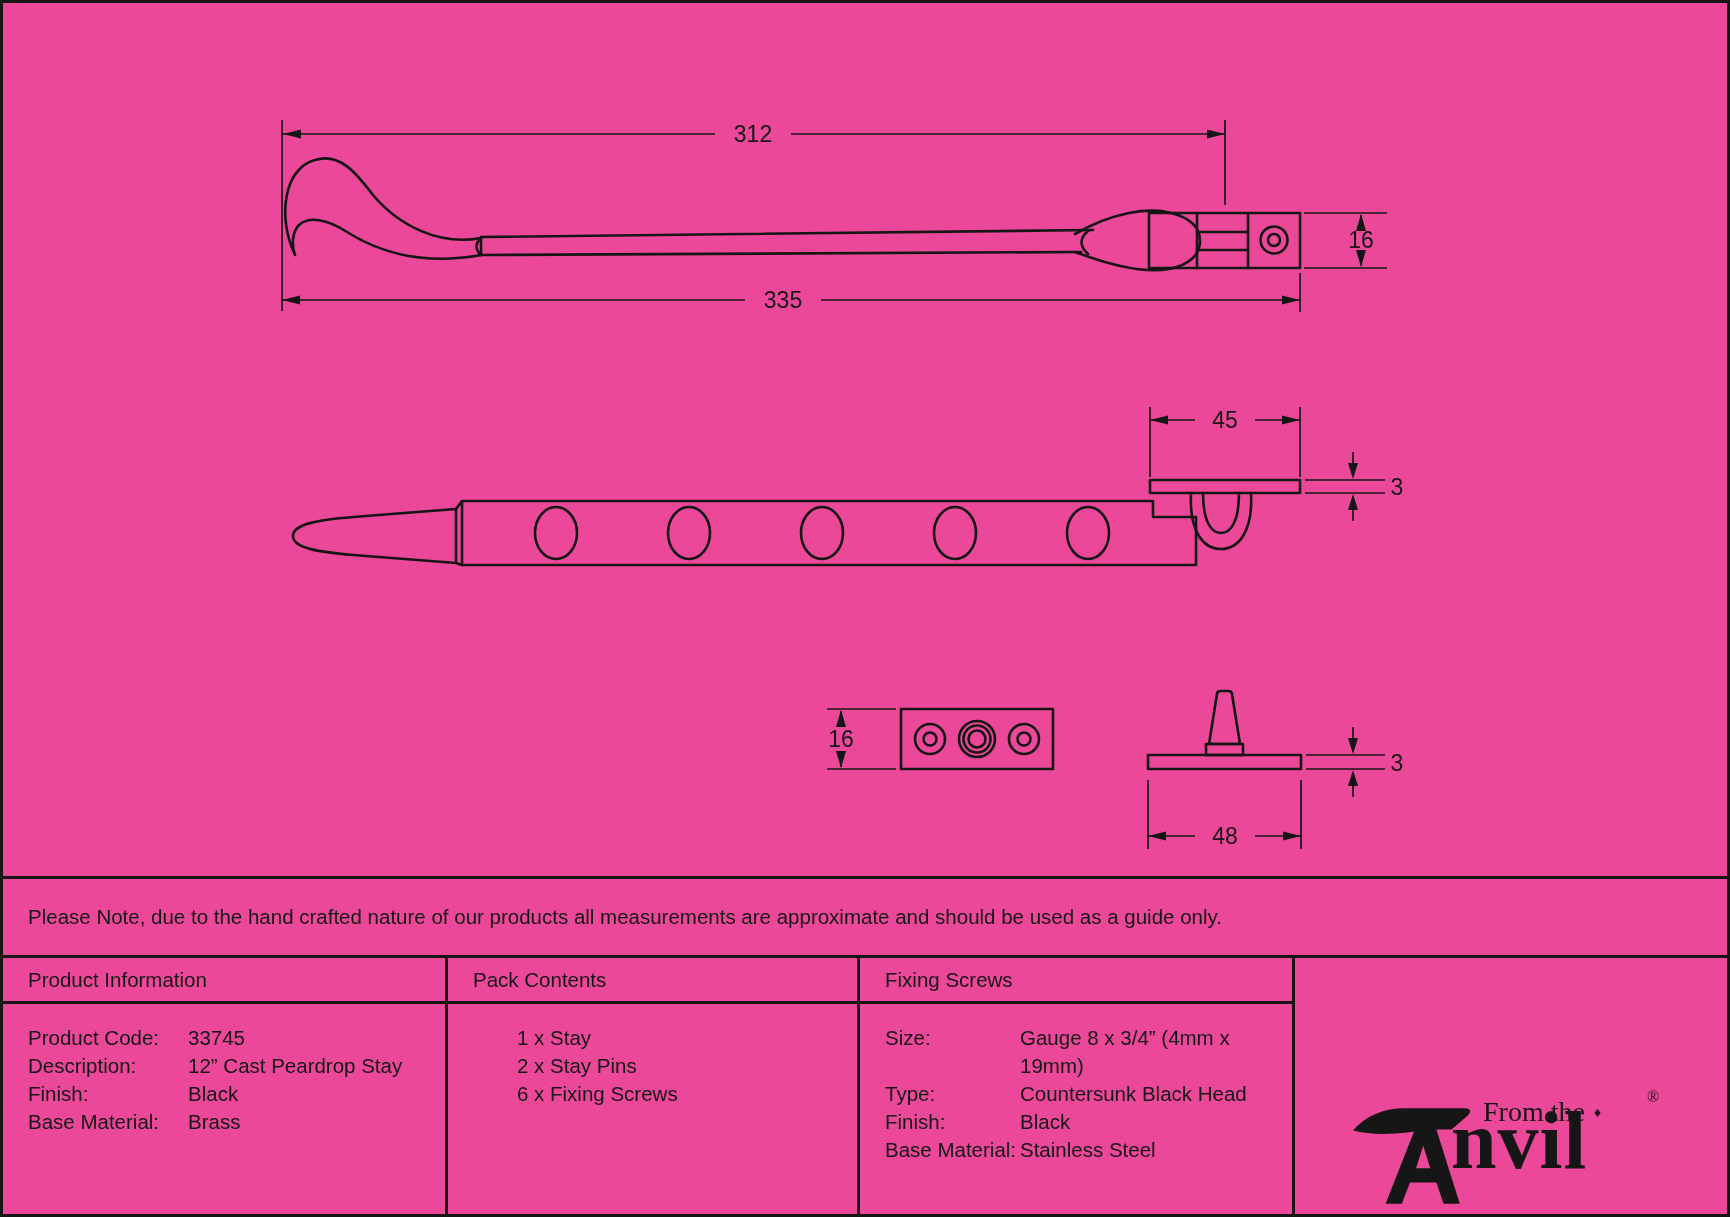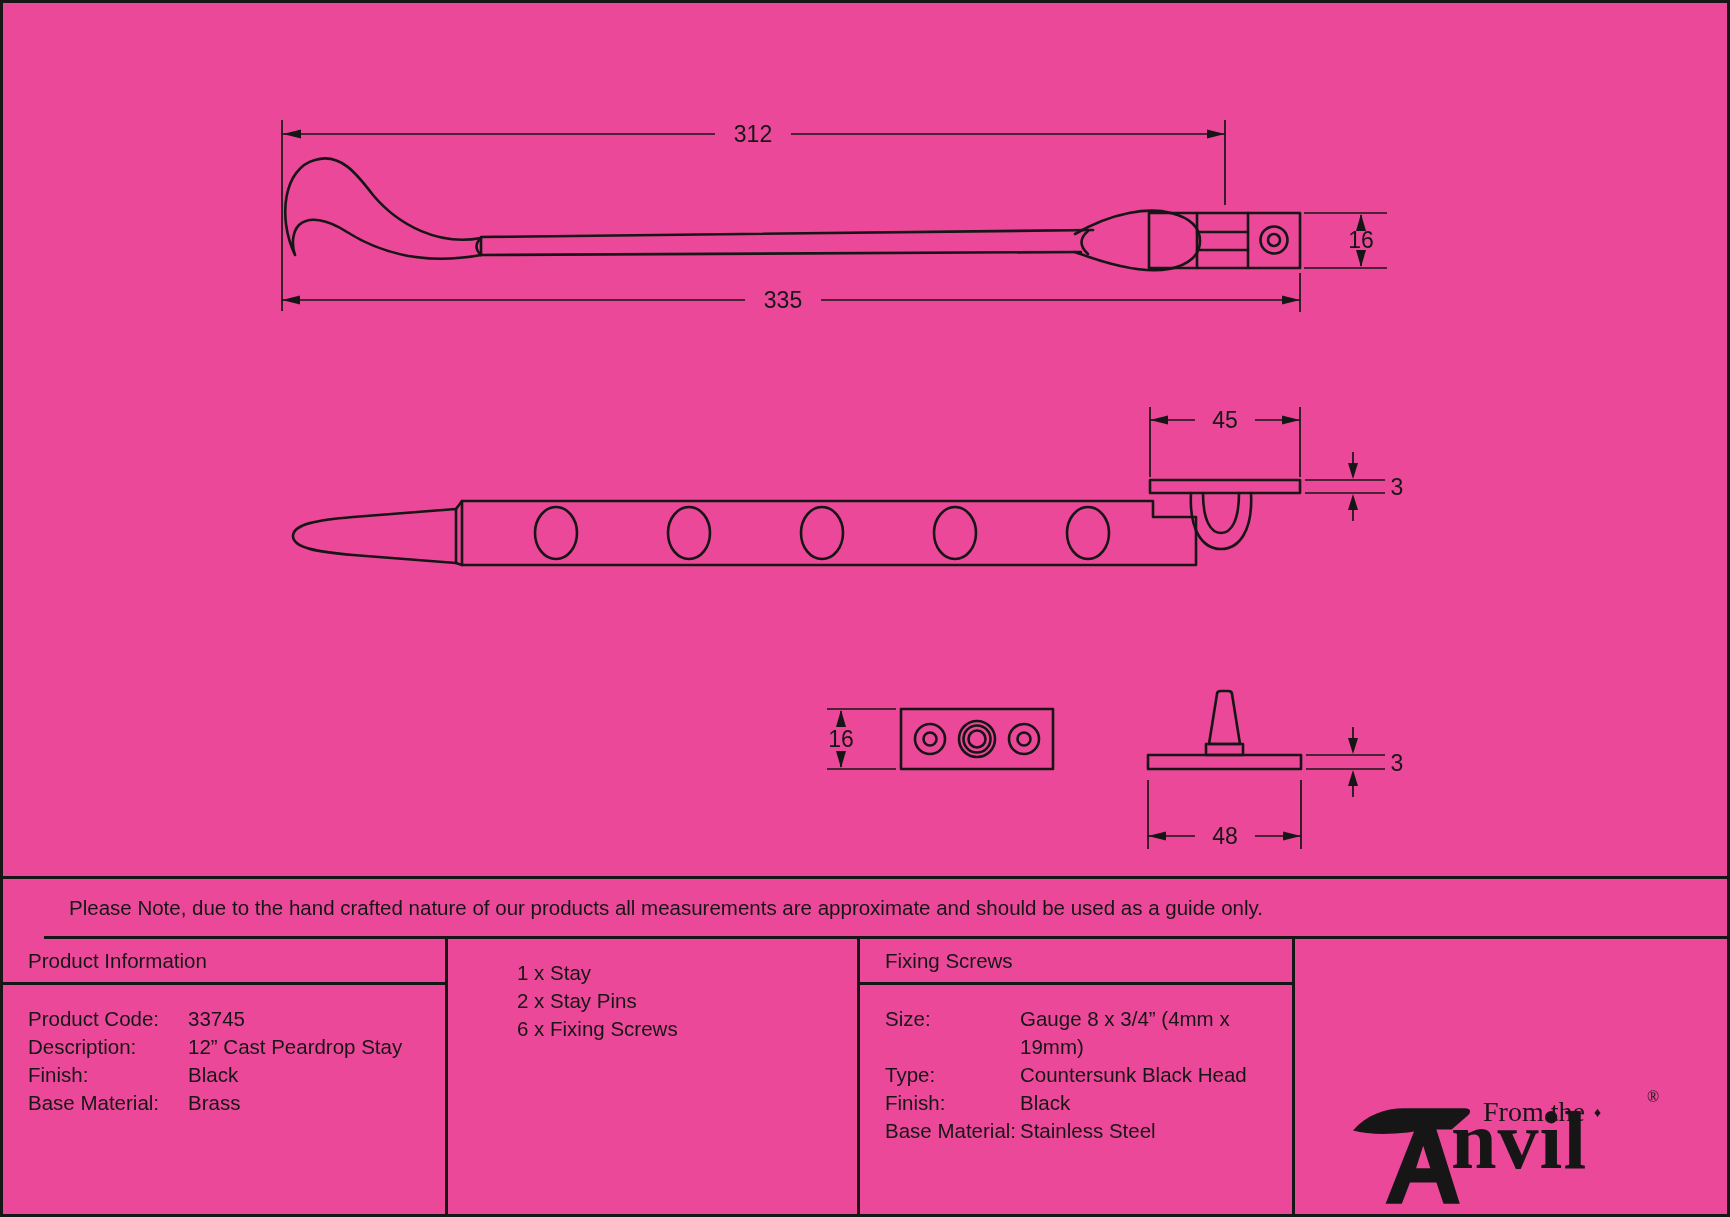--- a/index.html
+++ b/index.html
@@ -14,22 +14,22 @@
   .part   { fill:none; stroke:#161616; stroke-width:2.6; stroke-linejoin:round; stroke-linecap:round; }
   .dim    { fill:none; stroke:#161616; stroke-width:1.7; }
   .arrow  { fill:#161616; stroke:none; }
 
   .bottom {
     position:absolute; left:0; right:0; top:873px; bottom:0;
     border-top:3px solid #161616; display:flex; flex-direction:column;
     font-size:20.5px;
   }
   .note-row {
-    height:60px; flex:0 0 auto; display:flex; align-items:center;
-    padding-left:25px; border-bottom:3px solid #161616; box-sizing:border-box;margin-left:41px;
+    height:79px; flex:0 0 auto; display:flex; align-items:center;
+    padding-left:25px; border-bottom:3px solid #161616; box-sizing:border-box;
   }
   .grid { flex:1 1 auto; display:flex; min-height:0; }
   .col { display:flex; flex-direction:column; box-sizing:border-box; }
   .col.bordered { border-right:3px solid #161616; }
   .col1 { width:445px; } .col2 { width:412px; } .col3 { width:435px; } .col4 { flex:1; }
   .col-header {
     height:46px; flex:0 0 auto; display:flex; align-items:center;
     padding-left:25px; border-bottom:3px solid #161616; box-sizing:border-box;
   }
   .col-body { padding:20px 20px 0 25px; }
@@ -225,20 +225,23 @@
             <span class="spec-value">Black</span>
           </div>
           <div class="spec-row">
             <span class="spec-label">Base Material:</span>
             <span class="spec-value">Brass</span>
           </div>
         </div>
       </div>
 
       <div class="col col2 bordered">
+        <div class="col-header">
+          <span>Pack Contents</span>
+        </div>
         <div class="col-body">
           <div class="pack-item">1 x Stay</div>
           <div class="pack-item">2 x Stay Pins</div>
           <div class="pack-item">6 x Fixing Screws</div>
         </div>
       </div>
 
       <div class="col col3 bordered">
         <div class="col-header">
           <span>Fixing Screws</span>

